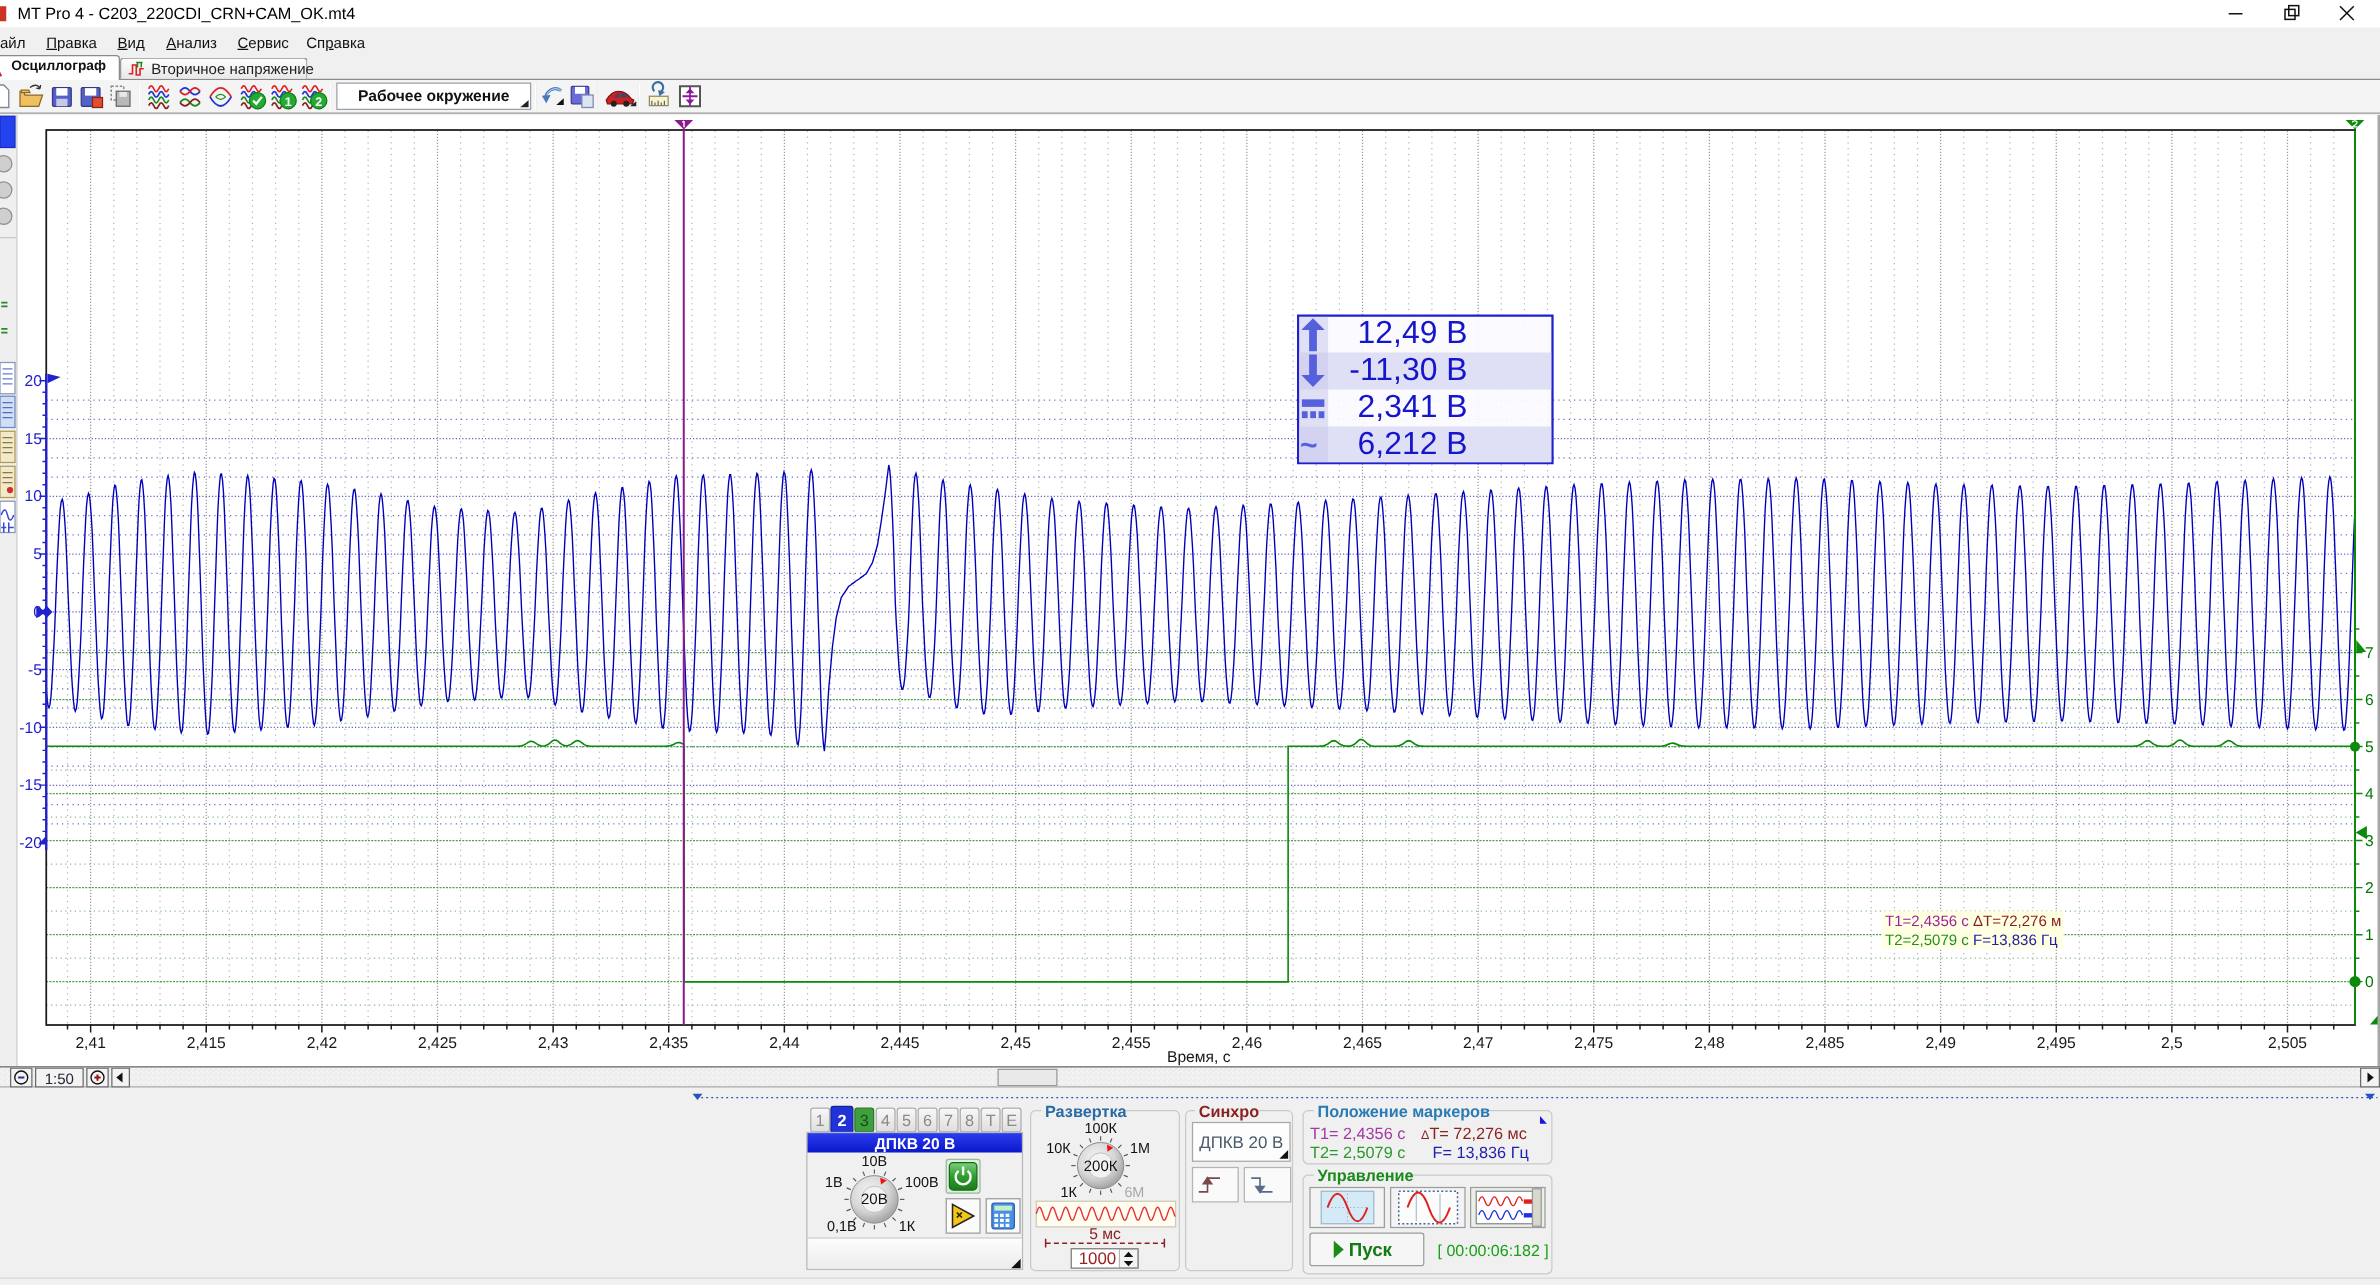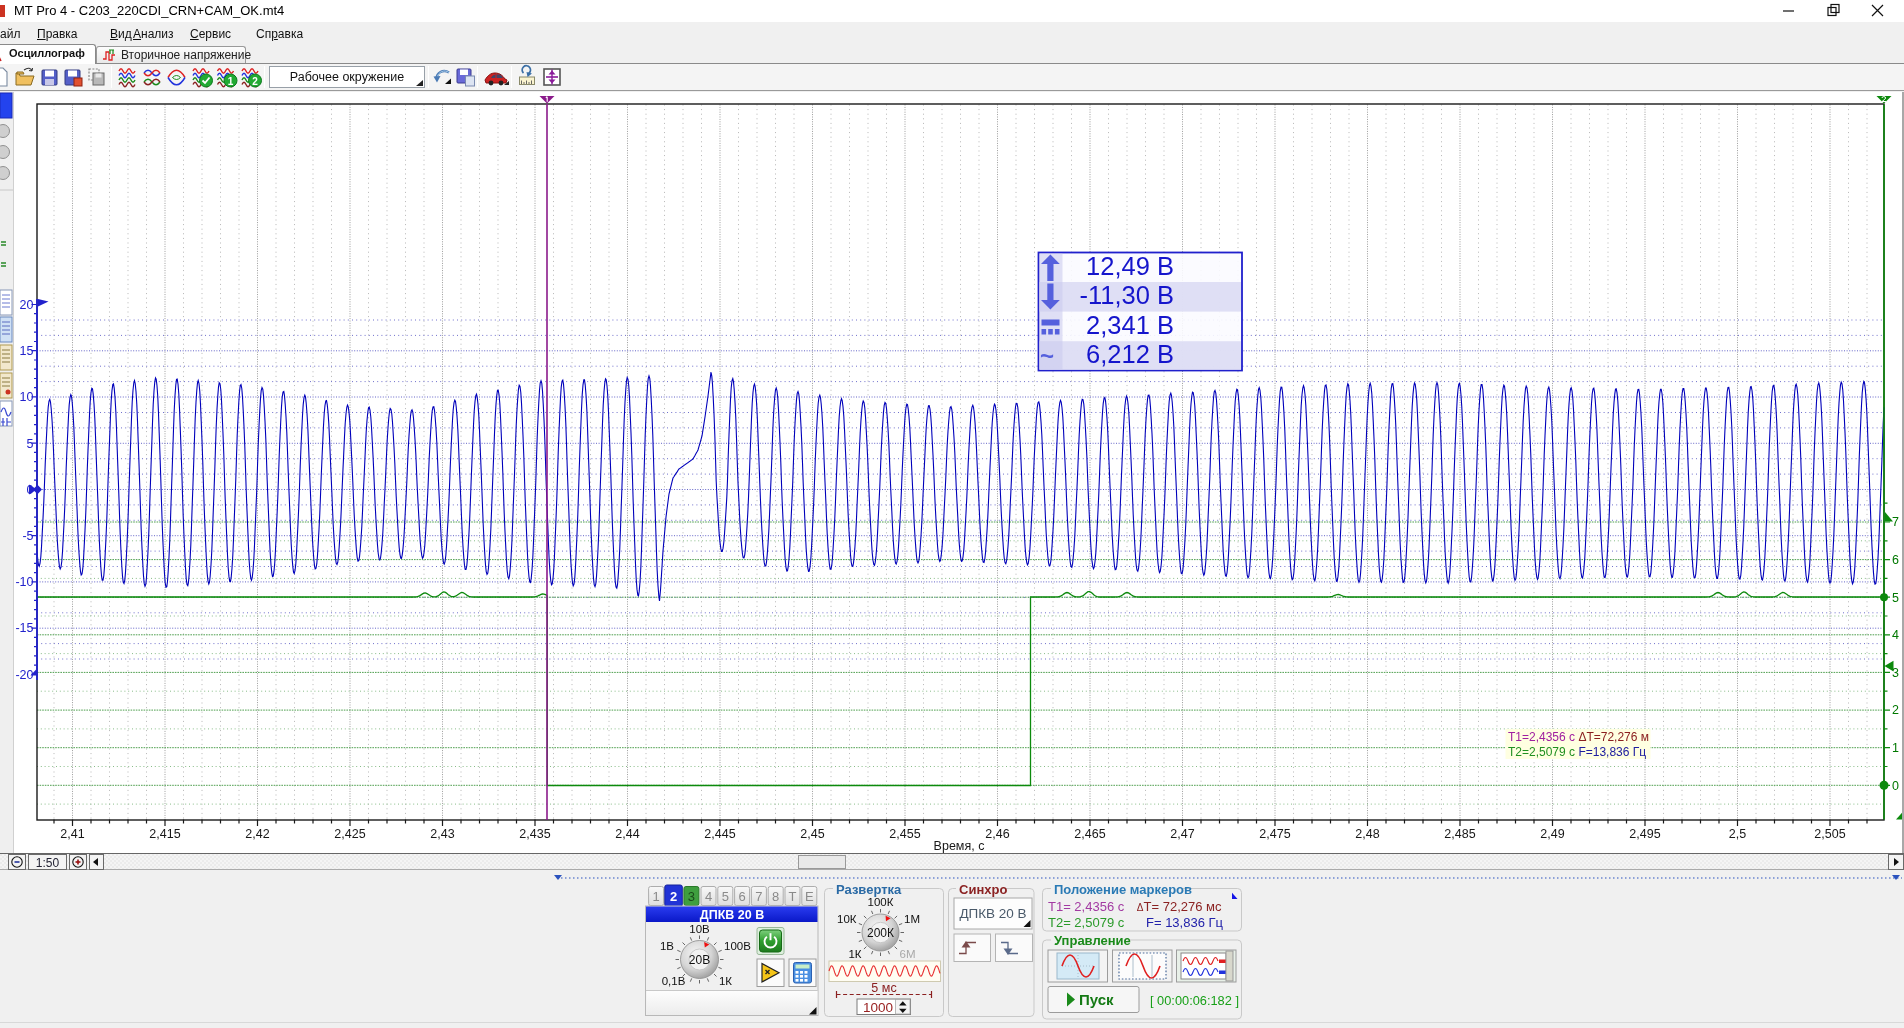--- a/index.html
+++ b/index.html
@@ -27,24 +27,24 @@
   <line x1="13" y1="11" x2="24" y2="11" stroke="#111" stroke-width="1.2"></line>
   <rect x="58" y="7.5" width="8" height="8" fill="none" stroke="#111" stroke-width="1.2"></rect>
   <rect x="61" y="4.5" width="8" height="8" fill="none" stroke="#111" stroke-width="1.2"></rect>
   <path d="M102 5 L113 16 M113 5 L102 16" stroke="#111" stroke-width="1.2"></path>
  </svg>
 </div>
 
 <div id="menubar">
  <span style="left:0px">айл</span>
  <span style="left:37px"><u>П</u>равка</span>
- <span style="left:110px"><u>В</u>ид</span>
+ <span style="left:94px"><u>В</u>ид</span>
  <span style="left:133px"><u>А</u>нализ</span>
  <span style="left:190px"><u>С</u>ервис</span>
- <span style="left:256px">Сп<u>р</u>авка</span>
+ <span style="left:245px">Сп<u>р</u>авка</span>
 </div>
 
 <div id="tabrow">
  <div style="position:absolute;left:96px;top:19px;width:1808px;height:1px;background:#8a8a8a;"></div>
  <div style="position:absolute;left:96px;top:2px;width:150px;height:17px;background:linear-gradient(#fdfdfd,#e8e8e8);border:1px solid #9a9a9a;border-bottom:none;border-radius:3px 3px 0 0;padding-left:24px;">
    <svg style="position:absolute;left:5px;top:1px" width="16" height="15">
      <path d="M1 11 L4 11 L4 4 L7 4 L7 12 L10 12 L10 7 L13 7" stroke="#dd2222" stroke-width="1.3" fill="none"></path>
      <path d="M8 2 L8 6 M11 2 L11 6 M7 2 L12 2" stroke="#1a8a1a" stroke-width="1.2" fill="none"></path>
    </svg>
    <span style="position:absolute;left:24px;top:1px;font-size:12px;color:#222;white-space:nowrap;">Вторичное напряжение</span>
@@ -108,21 +108,21 @@
    <circle cx="15" cy="16.5" r="6.5" fill="#22aa33" stroke="#0a7a1a"></circle>
    <text x="15" y="20.5" text-anchor="middle" style="font:bold 10px 'Liberation Sans',sans-serif;fill:#fff">1</text>
   </g>
   <g transform="translate(123,0)">
    <use href="#w4"></use>
    <circle cx="15" cy="16.5" r="6.5" fill="#22aa33" stroke="#0a7a1a"></circle>
    <text x="15" y="20.5" text-anchor="middle" style="font:bold 10px 'Liberation Sans',sans-serif;fill:#fff">2</text>
   </g>
  </svg>
  <div class="tsep" style="left:264px"></div>
- <div style="position:absolute;left:269px;top:2px;width:156px;height:22px;background:#fff;border:1px solid #98a0a8;">
+ <div style="position:absolute;left:269px;top:2px;width:156px;height:22px;background:#fff;border:1px solid #98a0a8;font-weight:bold;">
    <span style="position:absolute;left:0;right:0;top:3px;text-align:center;font-size:12.5px;color:#111;white-space:nowrap;">Рабочее окружение</span>
    <svg style="position:absolute;right:1px;bottom:1px" width="7" height="6">
         <path d="M0 6 L7 6 L7 0 Z" fill="#222"></path>
       </svg>
  </div>
  <div class="tsep" style="left:428px"></div>
  <svg class="abs" style="left:432px;top:0" width="45" height="26">
   <path d="M17 8.5 C11 4.5 4.5 9 4.5 15" stroke="#4a7ab5" stroke-width="2.4" fill="none"></path>
   <path d="M17 8.5 C12 5 6.5 8 5.2 13" stroke="#a8cbe8" stroke-width="1" fill="none"></path>
   <path d="M1.5 12.5 L8.5 12 L5 18.5 Z" fill="#4a7ab5"></path>

